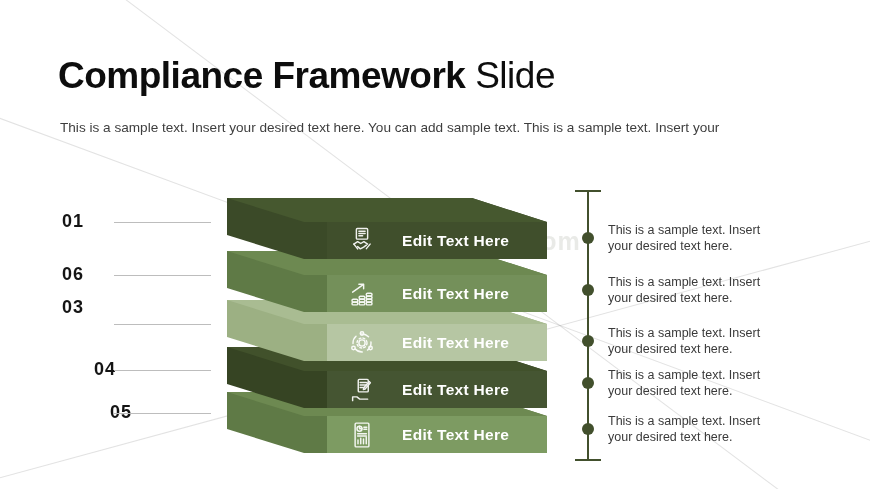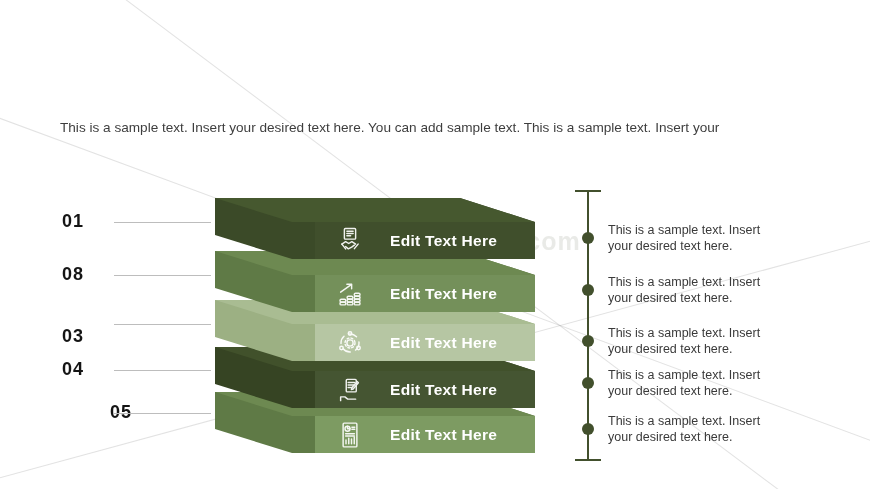--- a/index.html
+++ b/index.html
@@ -18,21 +18,21 @@
   .title .bold{font-weight:700;}
   .title .light{font-weight:400;}
   .intro{position:absolute;left:60px;top:118px;width:720px;font-size:13.6px;line-height:20px;color:#3e3e3e;}
 
   
   .num{position:absolute;left:62px;width:50px;font-size:18px;font-weight:700;color:#141414;
        letter-spacing:1px;transform:translateY(-54%);}
   .connector{position:absolute;left:114px;width:97px;height:1px;background:#bdbdbd;}
 
   
-  .slab{position:absolute;left:215px;width:320px;height:67px;}
+  .slab{position:absolute;left:227px;width:320px;height:67px;}
   .slab svg.shape{position:absolute;left:0;top:0;}
   .band{position:absolute;left:100px;top:24px;width:220px;height:37px;background:var(--band);
         display:flex;align-items:center;}
   .band .icon{width:30px;height:30px;margin-left:20px;flex:0 0 auto;}
   .band .icon svg{width:30px;height:30px;stroke:#ffffff;fill:none;stroke-width:1.15;
                   stroke-linecap:round;stroke-linejoin:round;opacity:.92;}
   .band .label{margin-left:25px;color:#ffffff;font-weight:700;font-size:15.5px;letter-spacing:.3px;}
 
   
   .timeline{position:absolute;left:571px;top:190px;width:230px;height:274px;}
@@ -46,29 +46,33 @@
 </head>
 <body>
 
 <div class="slide">
 
   <div class="wm-ray" style="transform:rotate(36.9deg);"></div>
   <div class="wm-ray" style="transform:rotate(20.3deg);"></div>
   <div class="wm-ray" style="transform:rotate(-15.2deg);"></div>
   <div class="wm-text">SlideModeL.com</div>
 
+  <div class="title">
+    <span class="bold">Compliance Framework</span>
+    <span class="light"> </span><span class="light">Slide</span>
+  </div>
 
   <div class="intro">
     <div>This is a sample text. Insert your desired text here. You can add sample text. This is a sample text. Insert your</div>
   </div>
 
   <div class="num" style="top:222px;">01</div>
-  <div class="num" style="top:275px;">08</div>
-  <div class="num" style="top:337px;">03</div>
-  <div class="num" style="top:370px;">04</div>
+  <div class="num" style="top:275px;">06</div>
+  <div class="num" style="top:308px;">03</div>
+  <div class="num" style="top:370px;margin-left:32px;">04</div>
   <div class="num" style="top:413px;margin-left:48px;">05</div>
   <div class="connector" style="top:222px;"></div>
   <div class="connector" style="top:275px;"></div>
   <div class="connector" style="top:324px;"></div>
   <div class="connector" style="top:370px;"></div>
   <div class="connector" style="top:413px;"></div>
 
   <div class="slab" style="top: 198px; z-index: 5; --top: #46582f; --side: #3b4a28; --band: #404f2c;">
     <svg class="shape" width="320" height="61">
       <polygon points="0,0 245,0 320,24 320,61 77,61 0,37" style="fill:var(--side)"></polygon>

